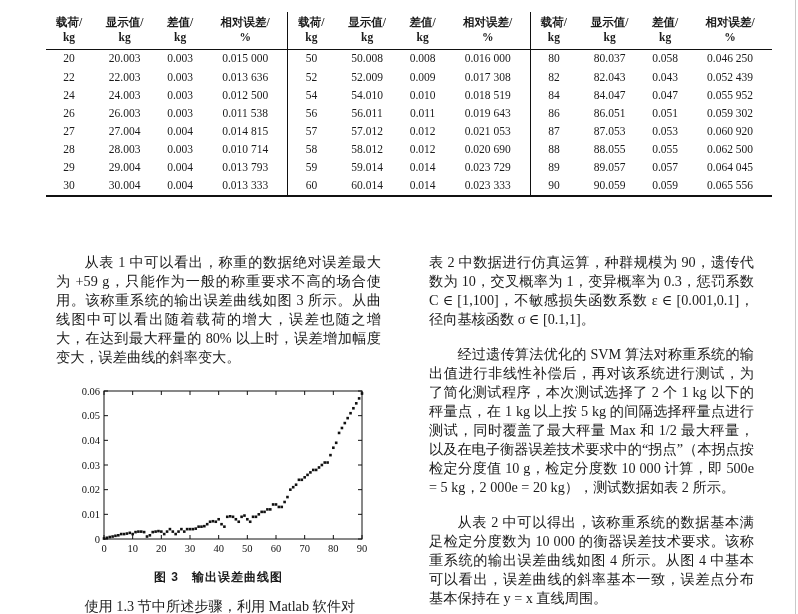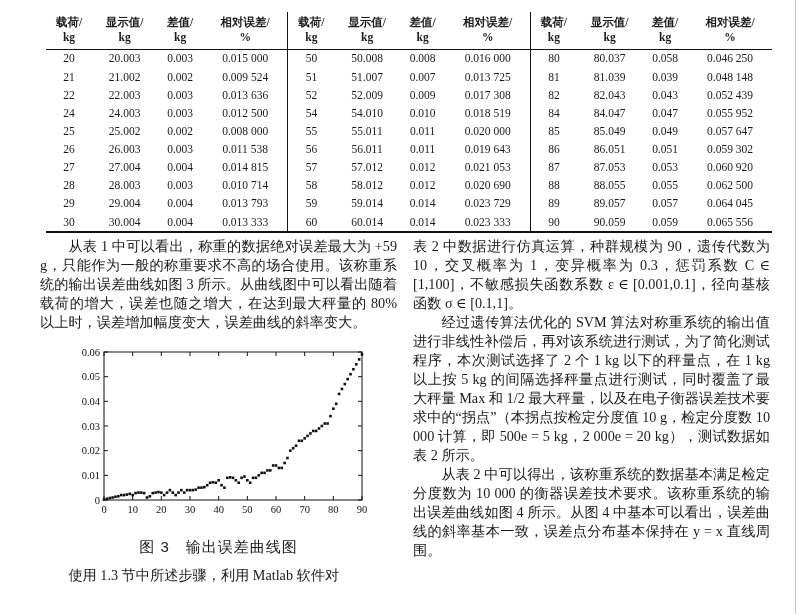--- a/index.html
+++ b/index.html
@@ -23,27 +23,27 @@
     text-align:center;padding:1.6px 1px;white-space:nowrap;
   }
   table.data .gsep{border-left:1px solid #111;}
 
   
   .columns{
     position:absolute;top:237px;left:40px;width:730px;
     display:flex;gap:16px;
   }
   .col{width:50%;font-size:14.2px;line-height:19px;text-align:justify;}
-  .col p{margin:0;}
+  .col p{margin:16px;}
   .col p.indent{text-indent:2em;}
 
   
   figure{margin:12px 0 0 0;text-align:center;}
   figcaption{
-    font-weight:normal;font-size:15px;margin-top:8px;
+    font-weight:bold;font-size:12px;
     font-family:"Liberation Sans","DejaVu Sans",sans-serif;
     letter-spacing:1px;
   }
   svg text{
     font-family:"Liberation Serif","DejaVu Serif",serif;
     font-size:10.5px;fill:#111;
   }
 </style>
 </head>
 <body>
@@ -76,34 +76,20 @@
           <td class="gsep">50</td>
           <td>50.008</td>
           <td>0.008</td>
           <td>0.016 000</td>
           <td class="gsep">80</td>
           <td>80.037</td>
           <td>0.058</td>
           <td>0.046 250</td>
         </tr>
         <tr>
-          <td>21</td>
-          <td>21.002</td>
-          <td>0.002</td>
-          <td>0.009 524</td>
-          <td class="gsep">51</td>
-          <td>51.007</td>
-          <td>0.007</td>
-          <td>0.013 725</td>
-          <td class="gsep">81</td>
-          <td>81.039</td>
-          <td>0.039</td>
-          <td>0.048 148</td>
-        </tr>
-        <tr>
           <td>22</td>
           <td>22.003</td>
           <td>0.003</td>
           <td>0.013 636</td>
           <td class="gsep">52</td>
           <td>52.009</td>
           <td>0.009</td>
           <td>0.017 308</td>
           <td class="gsep">82</td>
           <td>82.043</td>
@@ -116,34 +102,20 @@
           <td>0.003</td>
           <td>0.012 500</td>
           <td class="gsep">54</td>
           <td>54.010</td>
           <td>0.010</td>
           <td>0.018 519</td>
           <td class="gsep">84</td>
           <td>84.047</td>
           <td>0.047</td>
           <td>0.055 952</td>
-        </tr>
-        <tr>
-          <td>25</td>
-          <td>25.002</td>
-          <td>0.002</td>
-          <td>0.008 000</td>
-          <td class="gsep">55</td>
-          <td>55.011</td>
-          <td>0.011</td>
-          <td>0.020 000</td>
-          <td class="gsep">85</td>
-          <td>85.049</td>
-          <td>0.049</td>
-          <td>0.057 647</td>
         </tr>
         <tr>
           <td>26</td>
           <td>26.003</td>
           <td>0.003</td>
           <td>0.011 538</td>
           <td class="gsep">56</td>
           <td>56.011</td>
           <td>0.011</td>
           <td>0.019 643</td>

